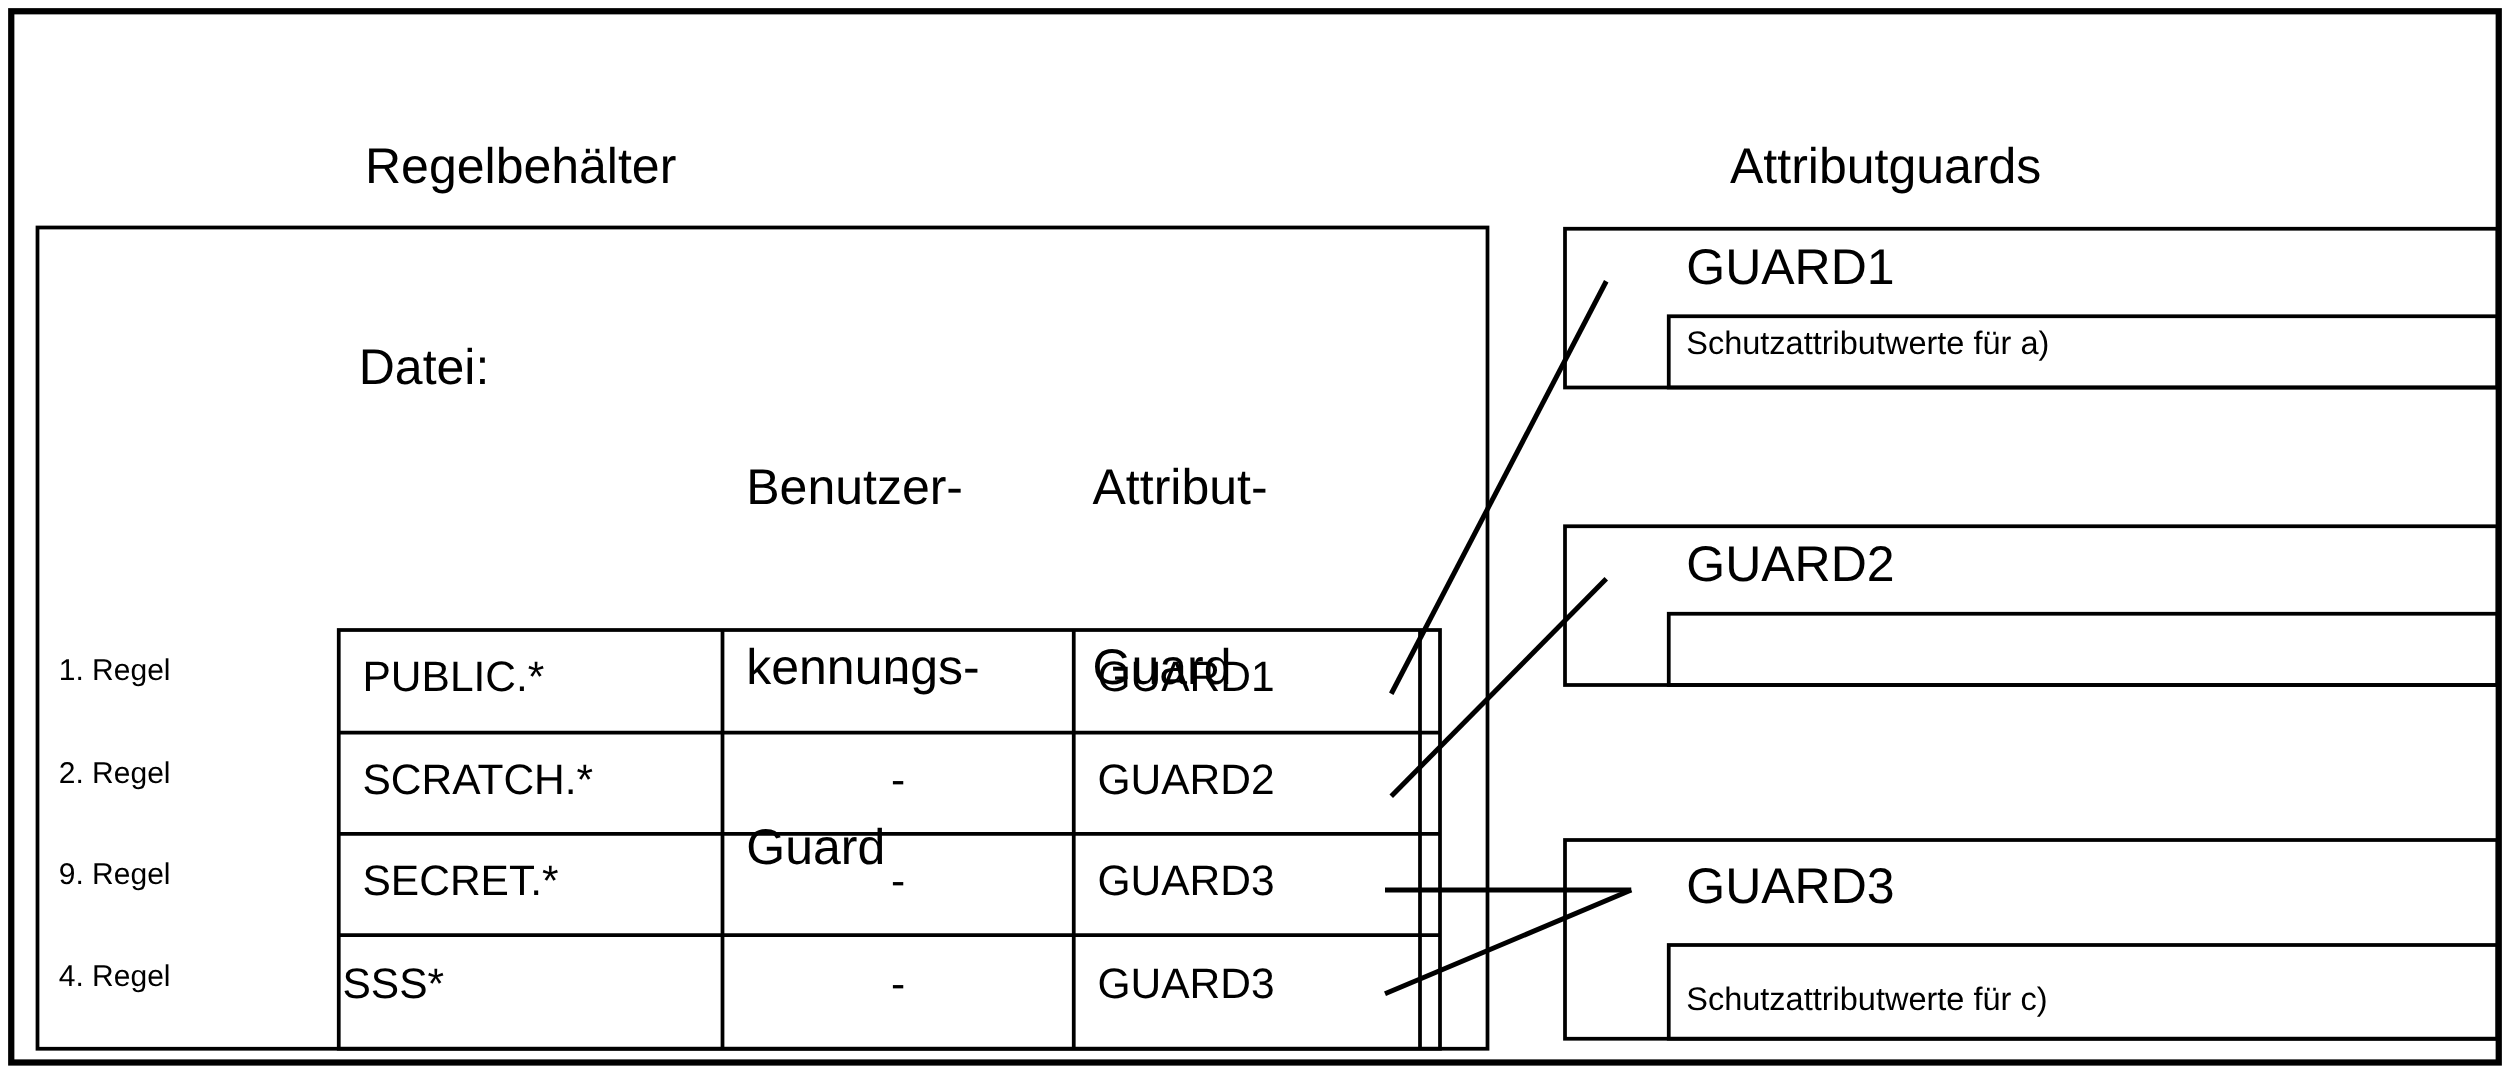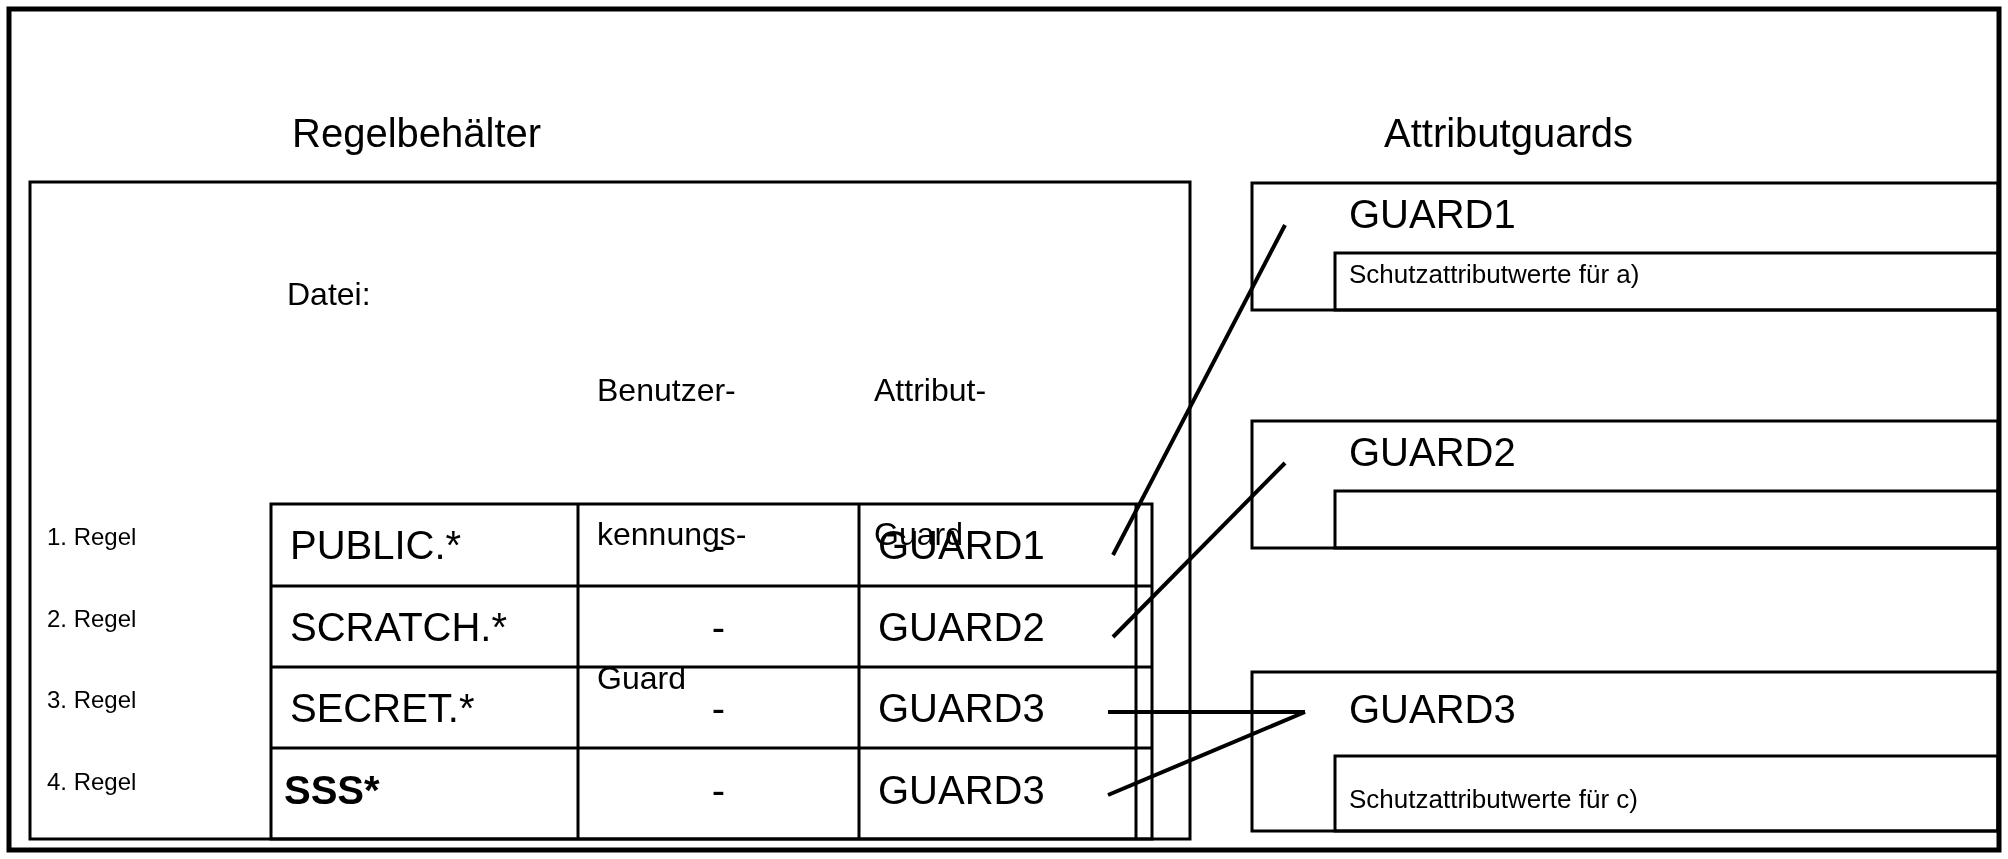--- a/index.html
+++ b/index.html
@@ -28,23 +28,23 @@
     height: 859px;
   }
   .txt {
     position: absolute;
     white-space: pre;
     font-family: "Liberation Sans", sans-serif;
     color: #000000;
     line-height: 1.0;
   }
   .t-heading { font-size: 40px; }
-  .t-colhead { font-size: 32px; line-height: 48px; }
+  .t-colhead { font-size: 40px; line-height: 48px; }
   .t-rowlabel { font-size: 24px; }
-  .t-cell { font-size: 40px; }
+  .t-cell { font-size: 34px; }
   .t-guardname { font-size: 40px; }
   .t-guardval { font-size: 26px; }
   .center { text-align: center; }
 </style>
 </head>
 <body>
 
 <div id="stage">
 
   <svg class="layer" viewBox="0 0 2008 859">
@@ -98,27 +98,27 @@
   <div class="txt t-rowlabel" style="left:47px; top:525px;">1. Regel</div>
   <div class="txt t-cell" style="left:290px; top:525px;">PUBLIC.*</div>
   <div class="txt t-cell center" style="left:578px; top:525px; width:281px;">-</div>
   <div class="txt t-cell" style="left:878px; top:525px;">GUARD1</div>
 
   <div class="txt t-rowlabel" style="left:47px; top:607px;">2. Regel</div>
   <div class="txt t-cell" style="left:290px; top:607px;">SCRATCH.*</div>
   <div class="txt t-cell center" style="left:578px; top:607px; width:281px;">-</div>
   <div class="txt t-cell" style="left:878px; top:607px;">GUARD2</div>
 
-  <div class="txt t-rowlabel" style="left:47px; top:688px;">3. Regel</div>
+  <div class="txt t-rowlabel" style="left:47px; top:688px;">9. Regel</div>
   <div class="txt t-cell" style="left:290px; top:688px;">SECRET.*</div>
   <div class="txt t-cell center" style="left:578px; top:688px; width:281px;">-</div>
   <div class="txt t-cell" style="left:878px; top:688px;">GUARD3</div>
 
   <div class="txt t-rowlabel" style="left:47px; top:770px;">4. Regel</div>
-  <div class="txt t-cell" style="left:284px; top:770px;font-weight:bold;">SSS*</div>
+  <div class="txt t-cell" style="left:274px; top:770px;">SSS*</div>
   <div class="txt t-cell center" style="left:578px; top:770px; width:281px;">-</div>
   <div class="txt t-cell" style="left:878px; top:770px;">GUARD3</div>
 
   <div class="txt t-guardname" style="left:1349px; top:194px;">GUARD1</div>
   <div class="txt t-guardval" style="left:1349px; top:261px;">Schutzattributwerte für a)</div>
 
   <div class="txt t-guardname" style="left:1349px; top:432px;">GUARD2</div>
 
   <div class="txt t-guardname" style="left:1349px; top:689px;">GUARD3</div>
   <div class="txt t-guardval" style="left:1349px; top:770px;margin-top:16px;">Schutzattributwerte für c)</div>

